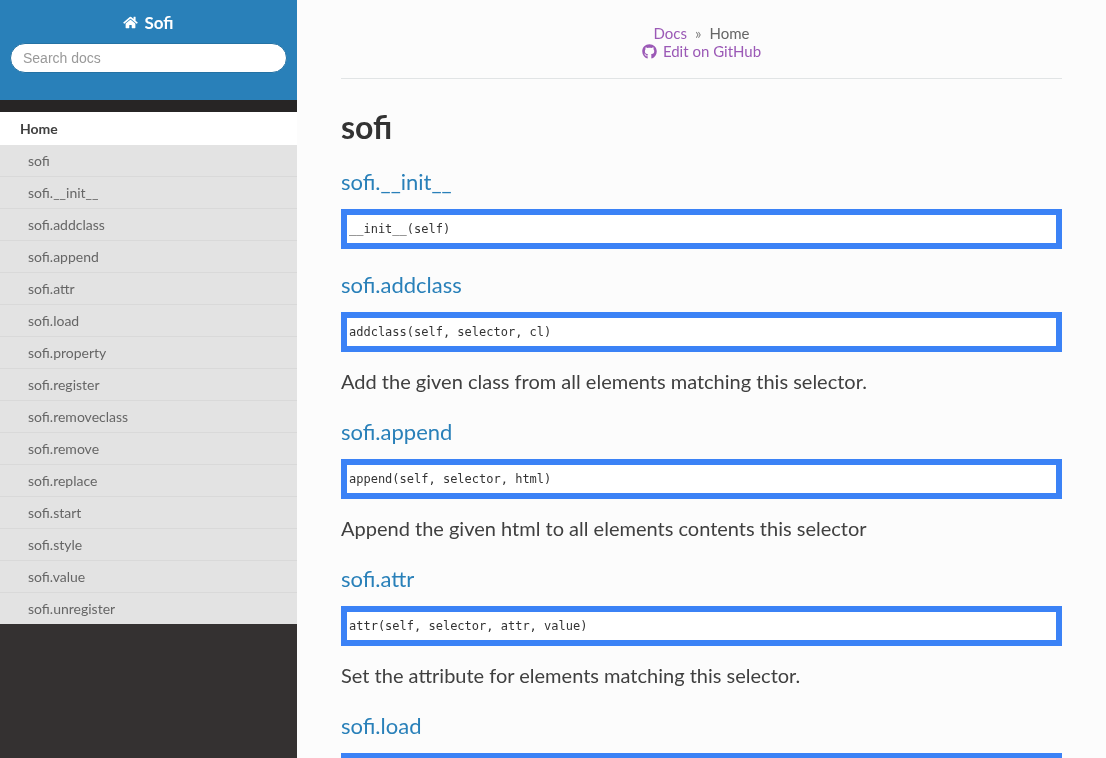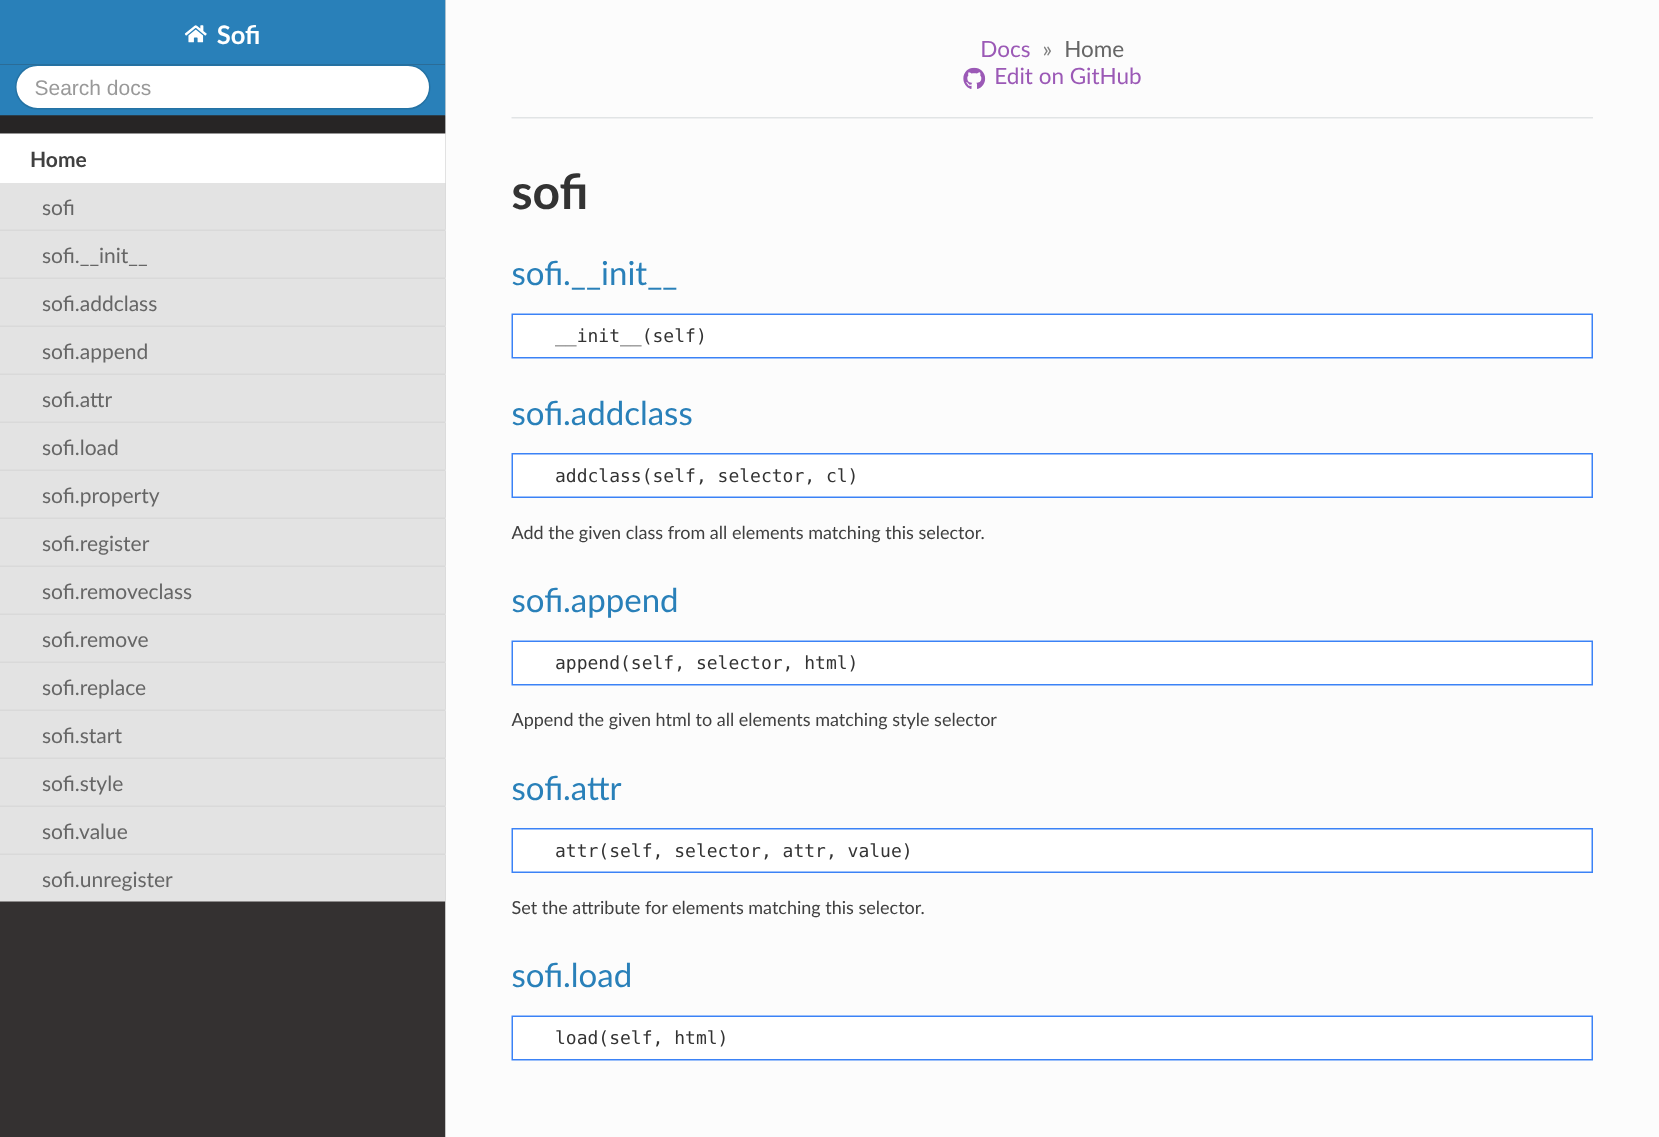--- a/index.html
+++ b/index.html
@@ -26,21 +26,21 @@
   font-weight: 700;
   font-size: 17px;
   display: inline-flex;
   align-items: center;
   gap: 6px;
   cursor: pointer;
 }
 .home-icon { width: 15px; height: 13px; fill: #fff; }
 .search-wrap {
   background: #2980b9;
-  padding: 0 10px 4px;
+  padding: 0 10px 27px;
 }
 .search-input {
   width: 100%;
   border: 1px solid #2472a4;
   border-radius: 50px;
   padding: 6px 12px;
   font-size: 14px;
   color: #333;
   outline: none;
 }
@@ -86,49 +86,49 @@
   gap: 8px;
   align-items: center;
   color: #666;
 }
 .breadcrumb .link { color: #9b59b6; cursor: pointer; }
 .breadcrumb .sep { color: #808080; }
 .edit-link {
   color: #9b59b6;
   cursor: pointer;
   display: inline-flex;
-  align-items: flex-end;
+  align-items: center;
   gap: 6px;
   font-size: 15px;
 }
 .gh-icon { width: 15px; height: 15px; fill: #9b59b6; }
 h1 {
   font-size: 32px;
   font-weight: 700;
   color: #333;
   margin-bottom: 22px;
 }
 h2 {
   font-size: 22px;
   font-weight: 400;
   color: #2980b9;
   margin-bottom: 14px;
   margin-top: 22px;
 }
 .codebox {
-  border: 1px solid #3b82f6;
+  border: 6px solid #3b82f6;
   background: #fff;
-  padding: 7px 28px;
+  padding: 7px 2px;
   font-family: Consolas, Menlo, monospace;
   font-size: 12px;
   color: #333;
   margin-bottom: 14px;
 }
 .desc {
-  font-size: 12px;
+  font-size: 20px;
   color: #404040;
   line-height: 1.5;
   margin-bottom: 12px;
 }
 </style>
 </head>
 <body>
 
 <div class="layout">
   <aside class="sidebar">
@@ -181,21 +181,21 @@
 
     <h1>sofi</h1>
     <div id="sections">
         <h2>sofi.__init__</h2>
         <div class="codebox">__init__(self)</div>
         <h2>sofi.addclass</h2>
         <div class="codebox">addclass(self, selector, cl)</div>
         <p class="desc">Add the given class from all elements matching this selector.</p>
         <h2>sofi.append</h2>
         <div class="codebox">append(self, selector, html)</div>
-        <p class="desc">Append the given html to all elements matching style selector</p>
+        <p class="desc">Append the given html to all elements contents this selector</p>
         <h2>sofi.attr</h2>
         <div class="codebox">attr(self, selector, attr, value)</div>
         <p class="desc">Set the attribute for elements matching this selector.</p>
         <h2>sofi.load</h2>
         <div class="codebox">load(self, html)</div>
       </div>
   </main>
 </div>
 
 </body></html>

